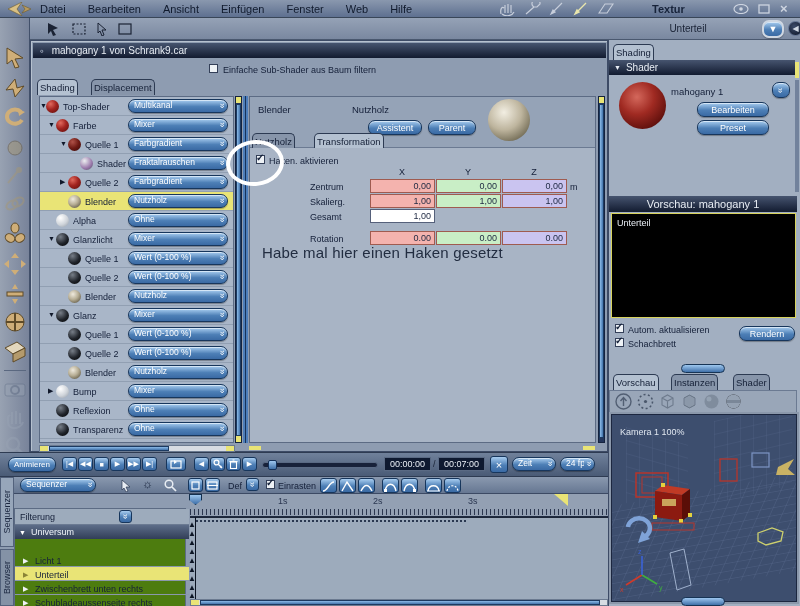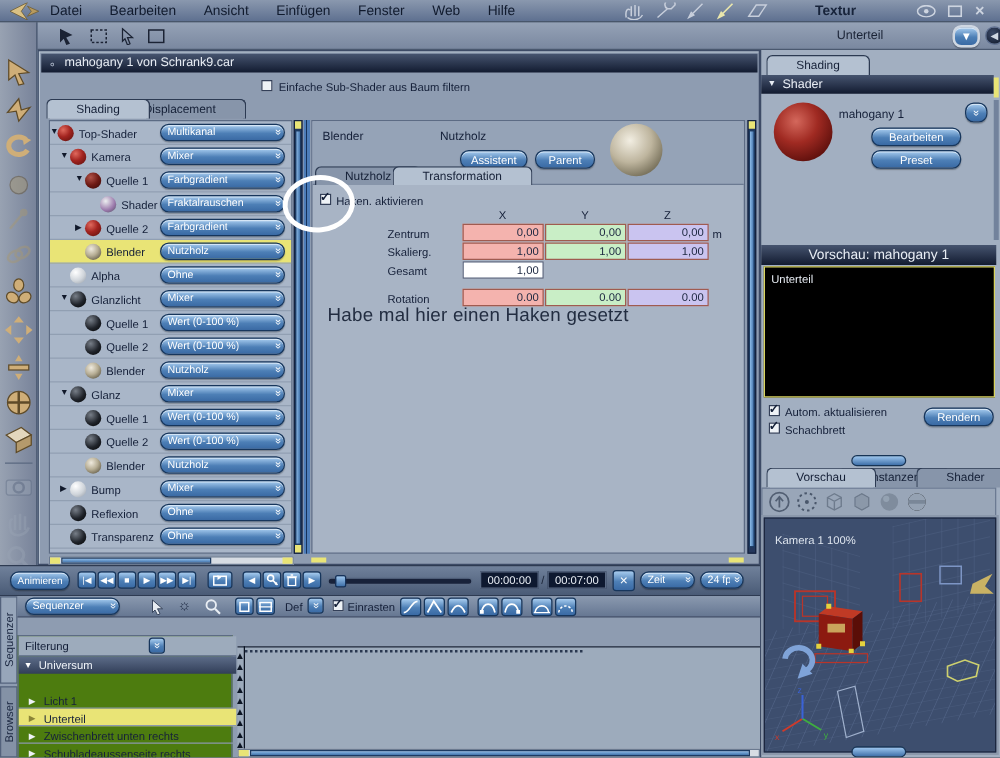--- a/index.html
+++ b/index.html
@@ -10,21 +10,21 @@
 #menubar{position:absolute;left:0;top:0;width:800px;height:18px;background:linear-gradient(#8a98ae,#5e7090);border-bottom:1px solid #394658;display:flex;align-items:center}
 .menu-item{font-size:11px;color:#101a2d;margin-right:22px;white-space:nowrap}
 #logo{width:26px;height:14px;margin:0 8px 0 6px}
 .wtitle{font-size:11px;font-weight:bold;color:#17233a}
 
 .dd{position:absolute;background:linear-gradient(#a8cdf0,#4d7fb6 55%,#3a6aa4);border:1px solid #173burred}
 .dd{border:1px solid #17365c;border-radius:7px;color:#fff;font-size:8.5px;display:flex;align-items:flex-start;padding:0 10px 0 5px;height:14px;box-shadow:inset 0 1px 0 rgba(255,255,255,.55),0 1px 1px rgba(0,0,0,.3)}
 .ddt{white-space:nowrap;overflow:hidden}
 .chev{position:absolute;right:2px;top:50%;transform:translateY(-54%) rotate(-90deg);font-size:9px;line-height:1}
 .bbtn{position:absolute;background:linear-gradient(#a8cdf0,#4d7fb6 55%,#3a6aa4);border:1px solid #17365c;border-radius:7px;color:#fff;font-size:9px;display:flex;align-items:center;justify-content:center;box-shadow:inset 0 1px 0 rgba(255,255,255,.55),0 1px 1px rgba(0,0,0,.3);white-space:nowrap}
-.tab{position:absolute;height:16px;border:1px solid #2c3a52;border-bottom:none;border-radius:5px 5px 0 0;background:#8795aa;color:#141f36;font-size:9.5px;display:flex;align-items:center;justify-content:center;padding:0 23px;white-space:nowrap}
+.tab{position:absolute;height:16px;border:1px solid #2c3a52;border-bottom:none;border-radius:5px 5px 0 0;background:#8795aa;color:#141f36;font-size:9.5px;display:flex;align-items:center;justify-content:center;padding:0 2px;white-space:nowrap}
 .tab.active{background:#b4c1d1;z-index:3}
 .cb{position:absolute;width:9px;height:9px;background:#eef2f6;border:1px solid #333f58}
 .cb .ck{position:absolute;left:-1px;top:-4px;font-size:10px;font-weight:bold;color:#111d36}
 .lbl{position:absolute;font-size:9px;color:#141f38;white-space:nowrap}
 .darkbar{position:absolute;background:linear-gradient(#46546f,#121b30);color:#e8edf4;font-size:10px;display:flex;align-items:center}
 .sp{position:absolute;width:13px;height:13px;border-radius:50%;top:3px}
 .sp-red{background:radial-gradient(circle at 35% 30%,#e0695d,#a32420 45%,#560e0b)}
 .sp-dred{background:radial-gradient(circle at 35% 30%,#b05248,#6e1a14 50%,#330806)}
 .sp-gray{background:radial-gradient(circle at 35% 30%,#eceef0,#97a 60%,#4a5058)}
 .sp-white{background:radial-gradient(circle at 35% 30%,#ffffff,#cfd4da 55%,#8f98a4)}
@@ -230,21 +230,21 @@
           <span class="sp sp-red i0"></span>
           <span class="tl l0">Top-Shader</span>
           <div class="dd">
             <span class="ddt">Multikanal</span>
             <span class="chev">«</span>
           </div>
         </div>
     <div class="trow" style="top:19px">
           <span class="xarr" style="left:8px">▼</span>
           <span class="sp sp-red i1"></span>
-          <span class="tl l1">Kamera</span>
+          <span class="tl l1">Farbe</span>
           <div class="dd">
             <span class="ddt">Mixer</span>
             <span class="chev">«</span>
           </div>
         </div>
     <div class="trow" style="top:38px">
           <span class="xarr" style="left:20px">▼</span>
           <span class="sp sp-dred i2"></span>
           <span class="tl l2">Quelle 1</span>
           <div class="dd">
@@ -761,20 +761,28 @@
           <span class="ar">▶</span>
           <span class="sl">Zwischenbrett unten links</span>
         </div>
     <div class="hscroll" style="left:64px;top:101px;width:110px">
           <div class="hs-cap" style="left:0"></div>
           <div class="hs-thumb" style="left:9px;width:80px"></div>
           <div class="hs-cap" style="right:0"></div>
         </div>
   </div>
 
+  <div id="ruler">
+    <span class="rlab" style="left:88px">1s</span>
+    <span class="rlab" style="left:183px">2s</span>
+    <span class="rlab" style="left:278px">3s</span>
+    <div id="ticks"></div>
+    <div class="abs" style="left:-1px;top:0;width:13px;height:11px;background:linear-gradient(#9ec7ef,#3f70a9);border:1px solid #14304f;clip-path:polygon(0 0,100% 0,100% 55%,50% 100%,0 55%)"></div>
+    <div class="abs" style="left:364px;top:0;width:14px;height:12px;background:#e9e476;clip-path:polygon(0 0,100% 0,100% 100%)"></div>
+  </div>
   <div id="track">
     <div class="abs" style="left:0;top:0;width:100%;height:1px;background:#1c2638"></div>
     <div class="abs" style="left:6px;top:3px;width:270px;border-top:2px dotted #2a3850"></div>
     <div class="abs" style="left:5px;top:0;width:1px;height:82px;background:#0b1322"></div>
     <span class="kf" style="top:4px">▲</span>
     <span class="kf" style="top:13px">▲</span>
     <span class="kf" style="top:22px">▲</span>
     <span class="kf" style="top:31px">▲</span>
     <span class="kf" style="top:40px">▲</span>
     <span class="kf" style="top:49px">▲</span>

